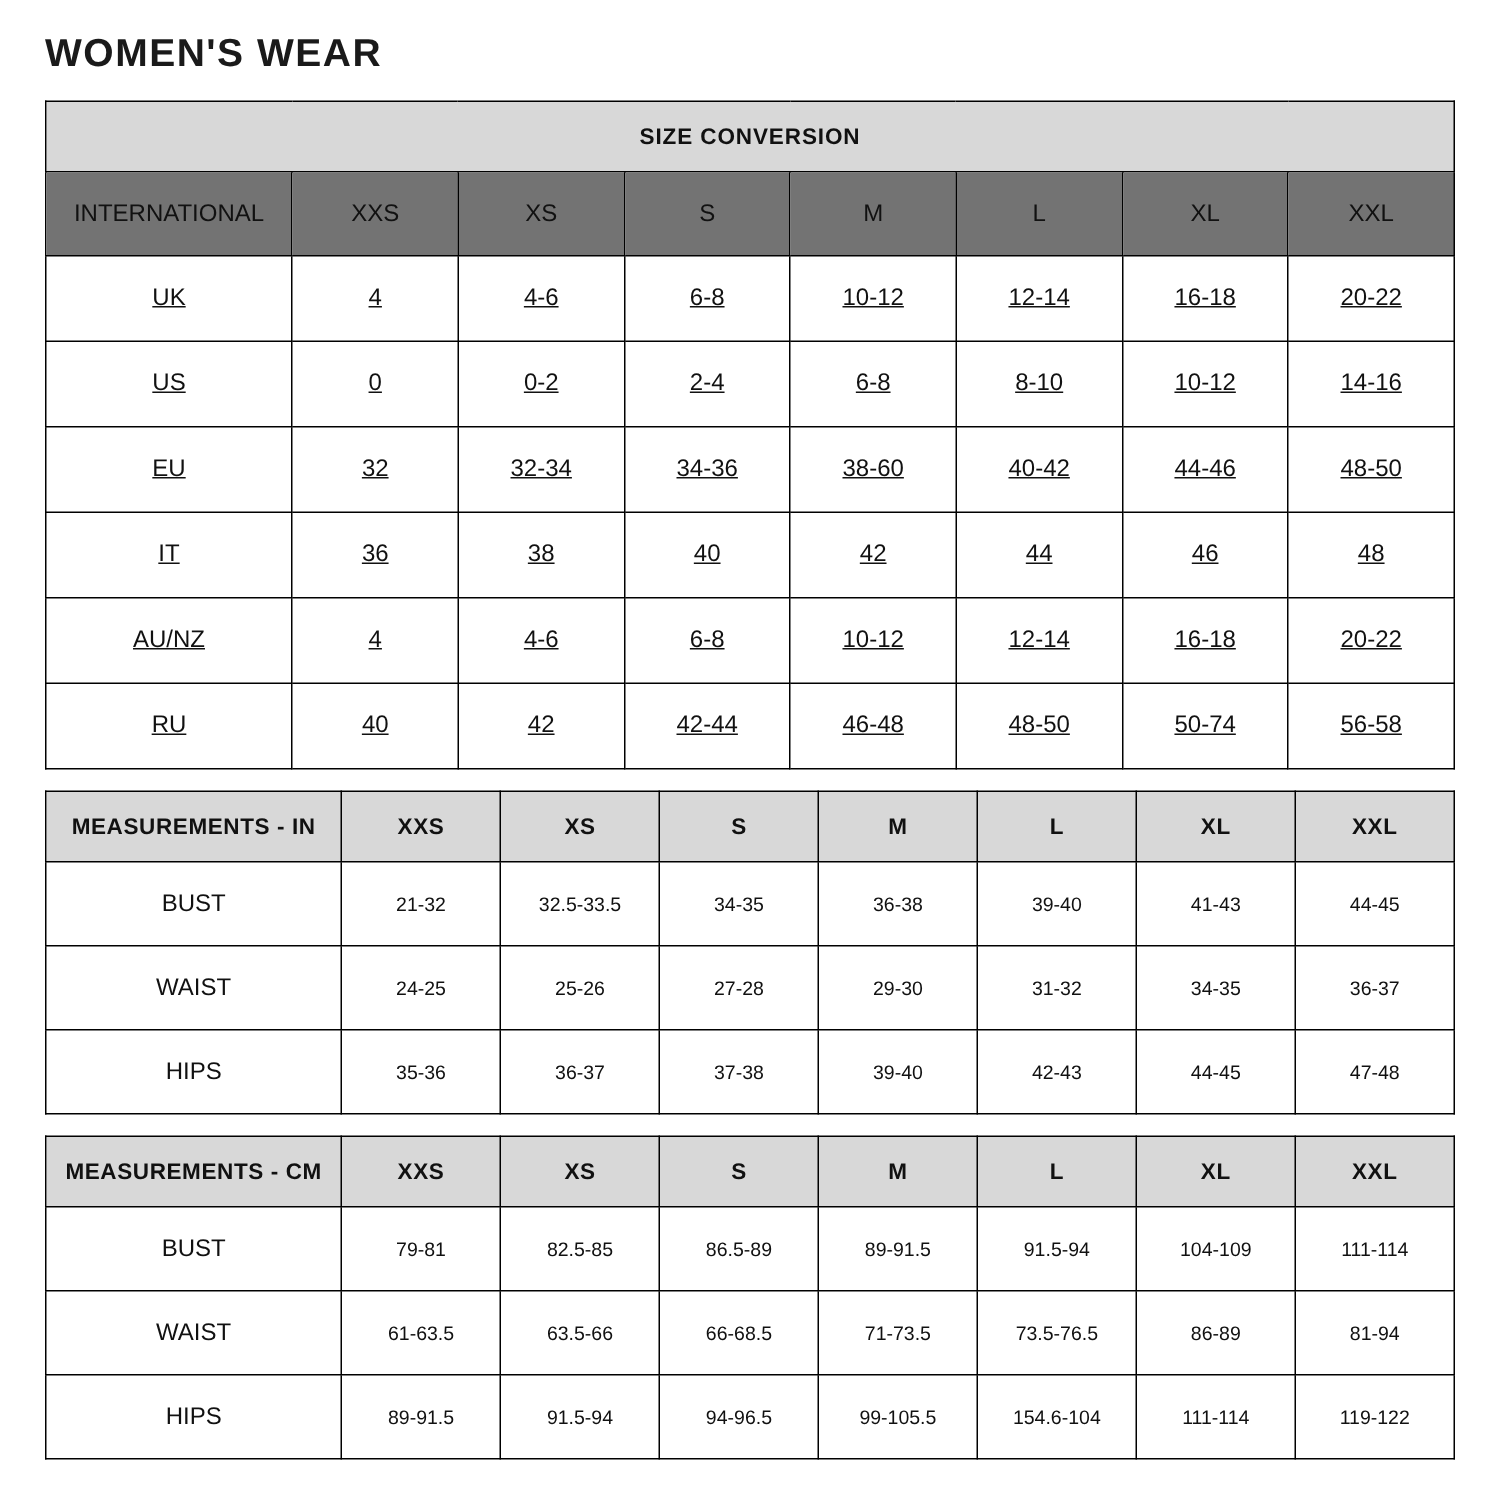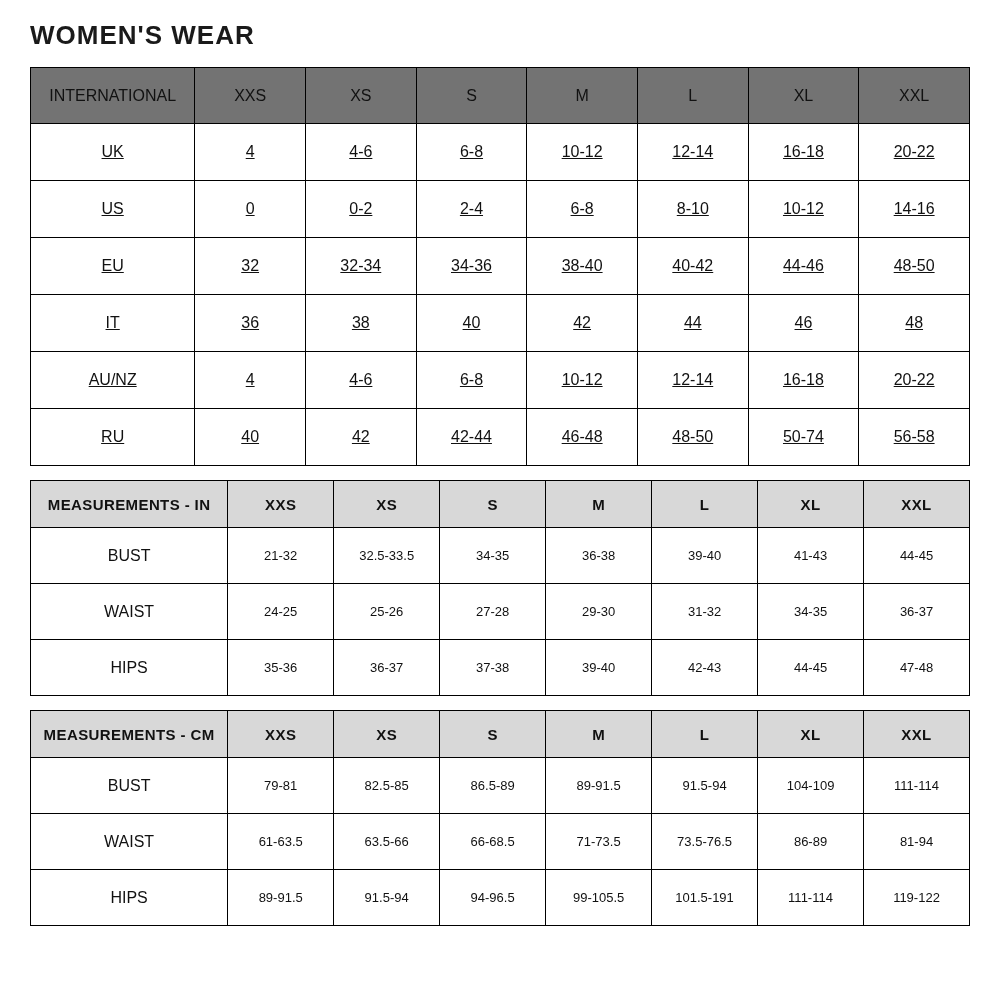--- a/index.html
+++ b/index.html
@@ -92,20 +92,23 @@
       <col class="first">
         <col class="size">
         <col class="size">
         <col class="size">
       <col class="size">
         <col class="size">
         <col class="size">
         <col class="size">
     </colgroup>
     <thead>
+      <tr>
+        <th class="banner" colspan="8">SIZE CONVERSION</th>
+      </tr>
       <tr class="cols">
           <th class="first-col">INTERNATIONAL</th>
           <th>XXS</th>
           <th>XS</th>
           <th>S</th>
           <th>M</th>
           <th>L</th>
           <th>XL</th>
           <th>XXL</th>
         </tr>
@@ -129,21 +132,21 @@
           <td>6-8</td>
           <td>8-10</td>
           <td>10-12</td>
           <td>14-16</td>
         </tr>
         <tr>
           <td class="first-col">EU</td>
           <td>32</td>
           <td>32-34</td>
           <td>34-36</td>
-          <td>38-40</td>
+          <td>38-60</td>
           <td>40-42</td>
           <td>44-46</td>
           <td>48-50</td>
         </tr>
         <tr>
           <td class="first-col">IT</td>
           <td>36</td>
           <td>38</td>
           <td>40</td>
           <td>42</td>
@@ -274,20 +277,20 @@
           <td>73.5-76.5</td>
           <td>86-89</td>
           <td>81-94</td>
         </tr>
         <tr>
           <td class="first-col">HIPS</td>
           <td>89-91.5</td>
           <td>91.5-94</td>
           <td>94-96.5</td>
           <td>99-105.5</td>
-          <td>101.5-191</td>
+          <td>154.6-104</td>
           <td>111-114</td>
           <td>119-122</td>
         </tr>
       </tbody>
   </table>
 
 </div>
 
 </body></html>

